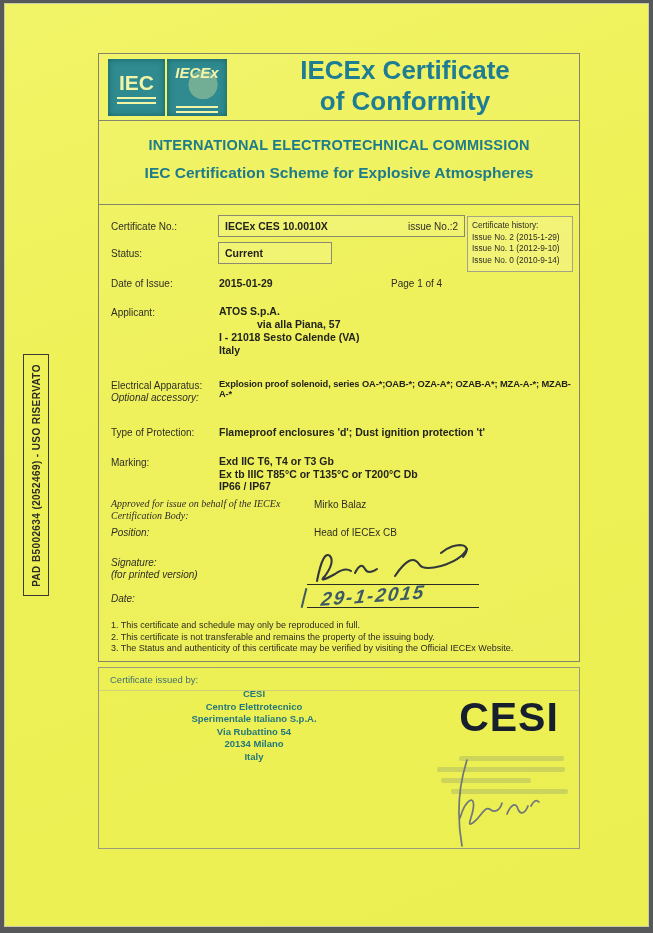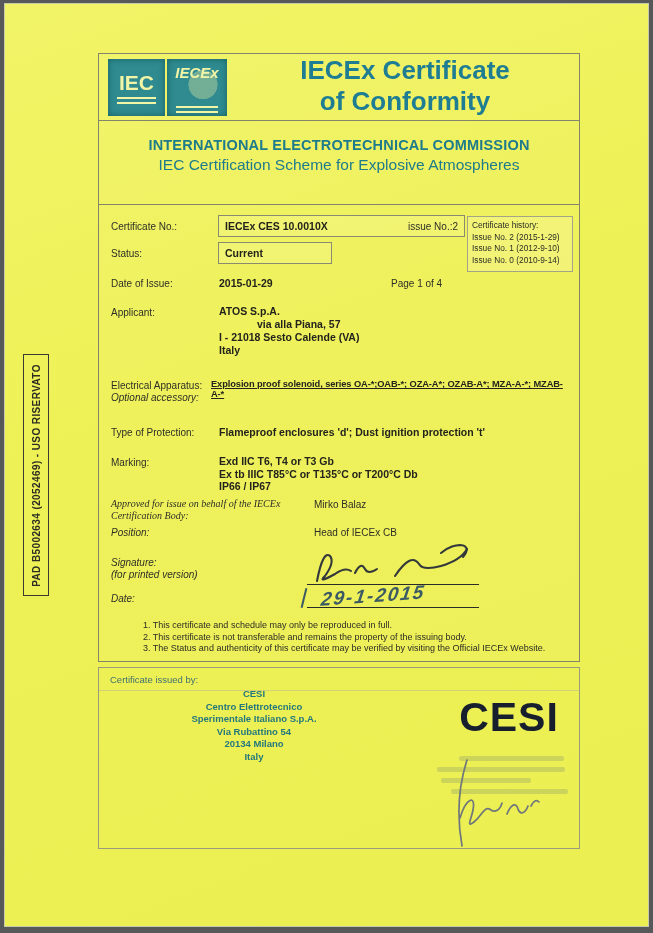--- a/index.html
+++ b/index.html
@@ -41,36 +41,36 @@
   .logo .big{font-weight:bold;font-size:21px;line-height:21px;}
   .logo-iecex .big{font-style:italic;font-size:15px;}
   .logo .bars{width:70%;height:7px;margin-top:4px;
      background:repeating-linear-gradient(to bottom,#f2f4a6 0 2px,transparent 2px 5px);}
   .title{
     position:absolute;left:140px;right:8px;top:1px;text-align:center;
     font-size:26px;line-height:31px;font-weight:bold;color:#1e7d93;
   }
   .commission{position:absolute;left:0;top:66px;width:100%;height:84px;border-bottom:1px solid #84846a;text-align:center;color:#1d7b8c;}
   .commission .l1{margin-top:17px;font-size:14.5px;font-weight:bold;letter-spacing:.2px;}
-  .commission .l2{font-size:15.5px;font-weight:normal;margin-top:3px;}
+  .commission .l2{font-size:15.5px;font-weight:bold;margin-top:11px;}
   .commission .l3{font-size:9px;margin-top:2px;color:#27828c;}
   
   .lbl{font-size:10px;color:#2e2e26;}
   .lbl-i{font-size:10px;color:#2e2e26;font-style:italic;}
   .val{font-size:10.5px;font-weight:bold;color:#23231c;}
   .valbox{
     border:1px solid #8a8a70;background:rgba(255,255,220,.15);
     display:flex;align-items:center;justify-content:space-between;
     padding:0 6px;box-sizing:border-box;
   }
   .hist-box{
     border:1px solid #a3a386;padding:3px 4px;box-sizing:border-box;
     font-size:8.3px;line-height:11.5px;color:#2c2c24;background:rgba(255,255,225,.2);
   }
-  .notes{font-size:9px;line-height:11.5px;color:#2c2c24;margin-left:32px;}
+  .notes{font-size:9px;line-height:11.5px;color:#2c2c24;}
   
   .sig-line{border-bottom:1.6px solid #2a2a26;}
   .hand-date{
     font-size:19px;color:#3c5a63;font-style:italic;font-weight:bold;
     transform:rotate(-4deg) skewX(-12deg);letter-spacing:2px;white-space:nowrap;
   }
   
   .issuer-box{
     left:93px;top:663px;width:480px;height:180px;
     border:1px solid #9a9a7e;
@@ -148,21 +148,21 @@
     <div class="abs lbl" style="left:12px;top:253px;">Applicant:</div>
     <div class="abs" style="left:120px;top:251px;">
       <div class="val" style="line-height:13px;">ATOS S.p.A.</div>
       <div class="val" style="line-height:13px;margin-left:38px;">via alla Piana, 57</div>
       <div class="val" style="line-height:13px;">I - 21018 Sesto Calende (VA)</div>
       <div class="val" style="line-height:13px;">Italy</div>
     </div>
 
     <div class="abs lbl" style="left:12px;top:326px;">Electrical Apparatus:</div>
     <div class="abs lbl-i" style="left:12px;top:338px;">Optional accessory:</div>
-    <div class="abs val" style="left:112px;top:325px;width:358px;font-size:9.3px;letter-spacing:-.1px;text-decoration:underline;">Explosion proof solenoid, series OA-*;OAB-*; OZA-A*; OZAB-A*; MZA-A-*; MZAB-A-*</div>
+    <div class="abs val" style="left:120px;top:325px;width:358px;font-size:9.3px;letter-spacing:-.1px;">Explosion proof solenoid, series OA-*;OAB-*; OZA-A*; OZAB-A*; MZA-A-*; MZAB-A-*</div>
 
     <div class="abs lbl" style="left:12px;top:373px;">Type of Protection:</div>
     <div class="abs val" style="left:120px;top:372px;">Flameproof enclosures 'd'; Dust ignition protection 't'</div>
 
     <div class="abs lbl" style="left:12px;top:403px;">Marking:</div>
     <div class="abs" style="left:120px;top:401px;">
       <div class="val" style="line-height:12.5px;">Exd IIC T6, T4 or T3 Gb</div>
       <div class="val" style="line-height:12.5px;">Ex tb IIIC T85°C or T135°C or T200°C Db</div>
       <div class="val" style="line-height:12.5px;">IP66 / IP67</div>
     </div>

